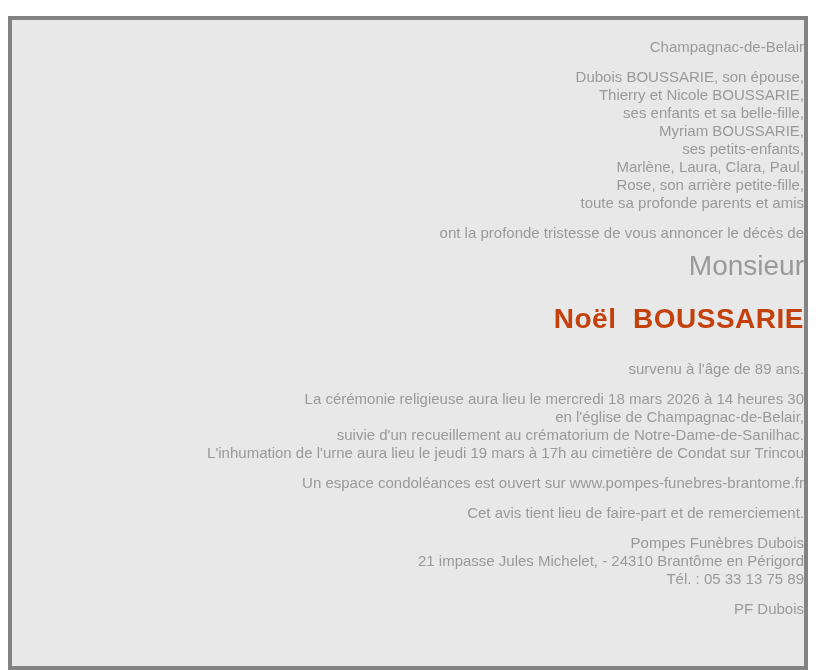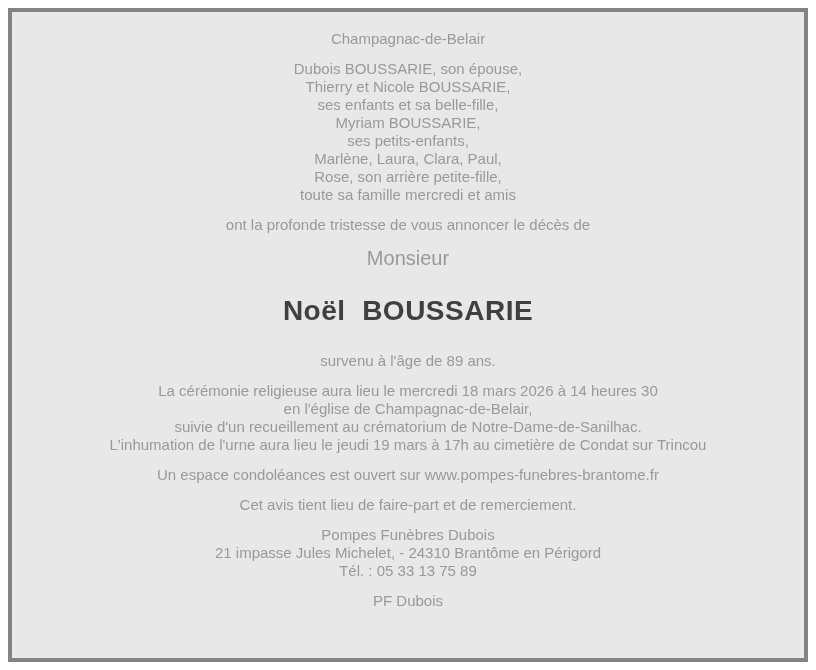--- a/index.html
+++ b/index.html
@@ -16,44 +16,45 @@
     padding: 8px;
     background: #ffffff;
     overflow: hidden;
   }
   .notice-panel {
     box-sizing: border-box;
     width: 100%;
     height: 100%;
     border: 4px solid #838383;
     background: #e8e8e8;
-    text-align: center;
+    text-align: right;
     color: #999999;
     font-size: 15px;
     line-height: 18px;
     padding-top: 6px;
     overflow: hidden;
+    margin-top: 8px;
   }
   .notice-panel p,
   .notice-panel .block {
     margin: 12px 0;
   }
   .line {
     line-height: 18px;
   }
   .civility {
-    font-size: 20px;
+    font-size: 28px;
     line-height: 24px;
     margin: 14px 0;
   }
   .deceased-name {
     font-size: 28px;
     line-height: 34px;
     font-weight: bold;
-    color: #404040;
+    color: #c2410c;
     margin: 24px 0;
     white-space: pre-wrap;
     letter-spacing: 0.5px;
   }
 </style>
 </head>
 <body>
 
 <div class="page">
   <div class="notice-panel">
@@ -61,21 +62,21 @@
     <p class="line">Champagnac-de-Belair</p>
 
     <div class="block">
       <div class="line">Dubois BOUSSARIE, son épouse,</div>
       <div class="line">Thierry et Nicole BOUSSARIE,</div>
       <div class="line">ses enfants et sa belle-fille,</div>
       <div class="line">Myriam BOUSSARIE,</div>
       <div class="line">ses petits-enfants,</div>
       <div class="line">Marlène, Laura, Clara, Paul,</div>
       <div class="line">Rose, son arrière petite-fille,</div>
-      <div class="line">toute sa famille mercredi et amis</div>
+      <div class="line">toute sa profonde parents et amis</div>
     </div>
 
     <p class="line">ont la profonde tristesse de vous annoncer le décès de</p>
 
     <p class="civility">Monsieur</p>
 
     <div class="deceased-name">Noël  BOUSSARIE</div>
 
     <p class="line">survenu à l'âge de 89 ans.</p>
 

